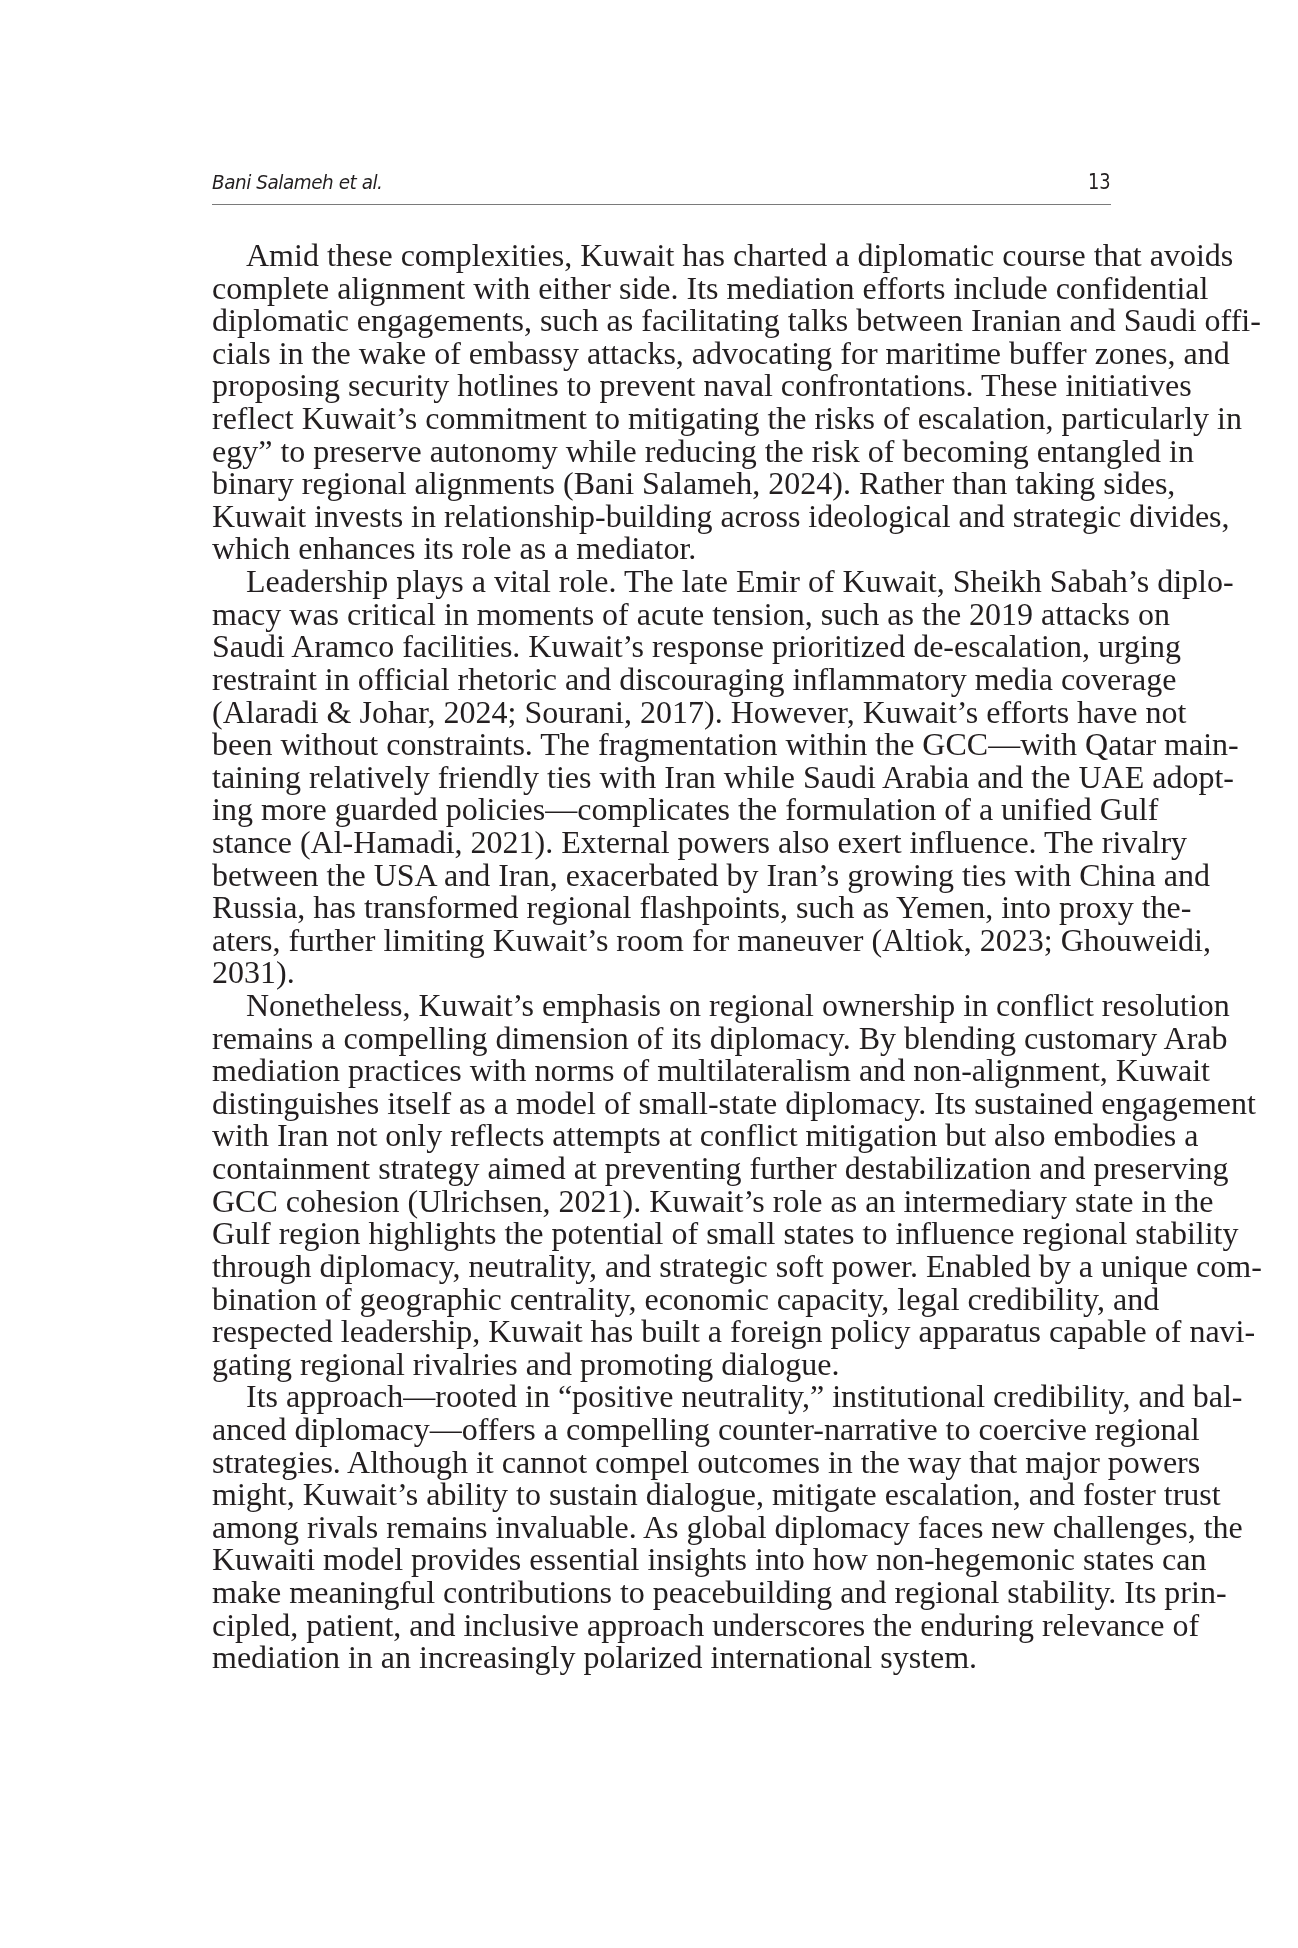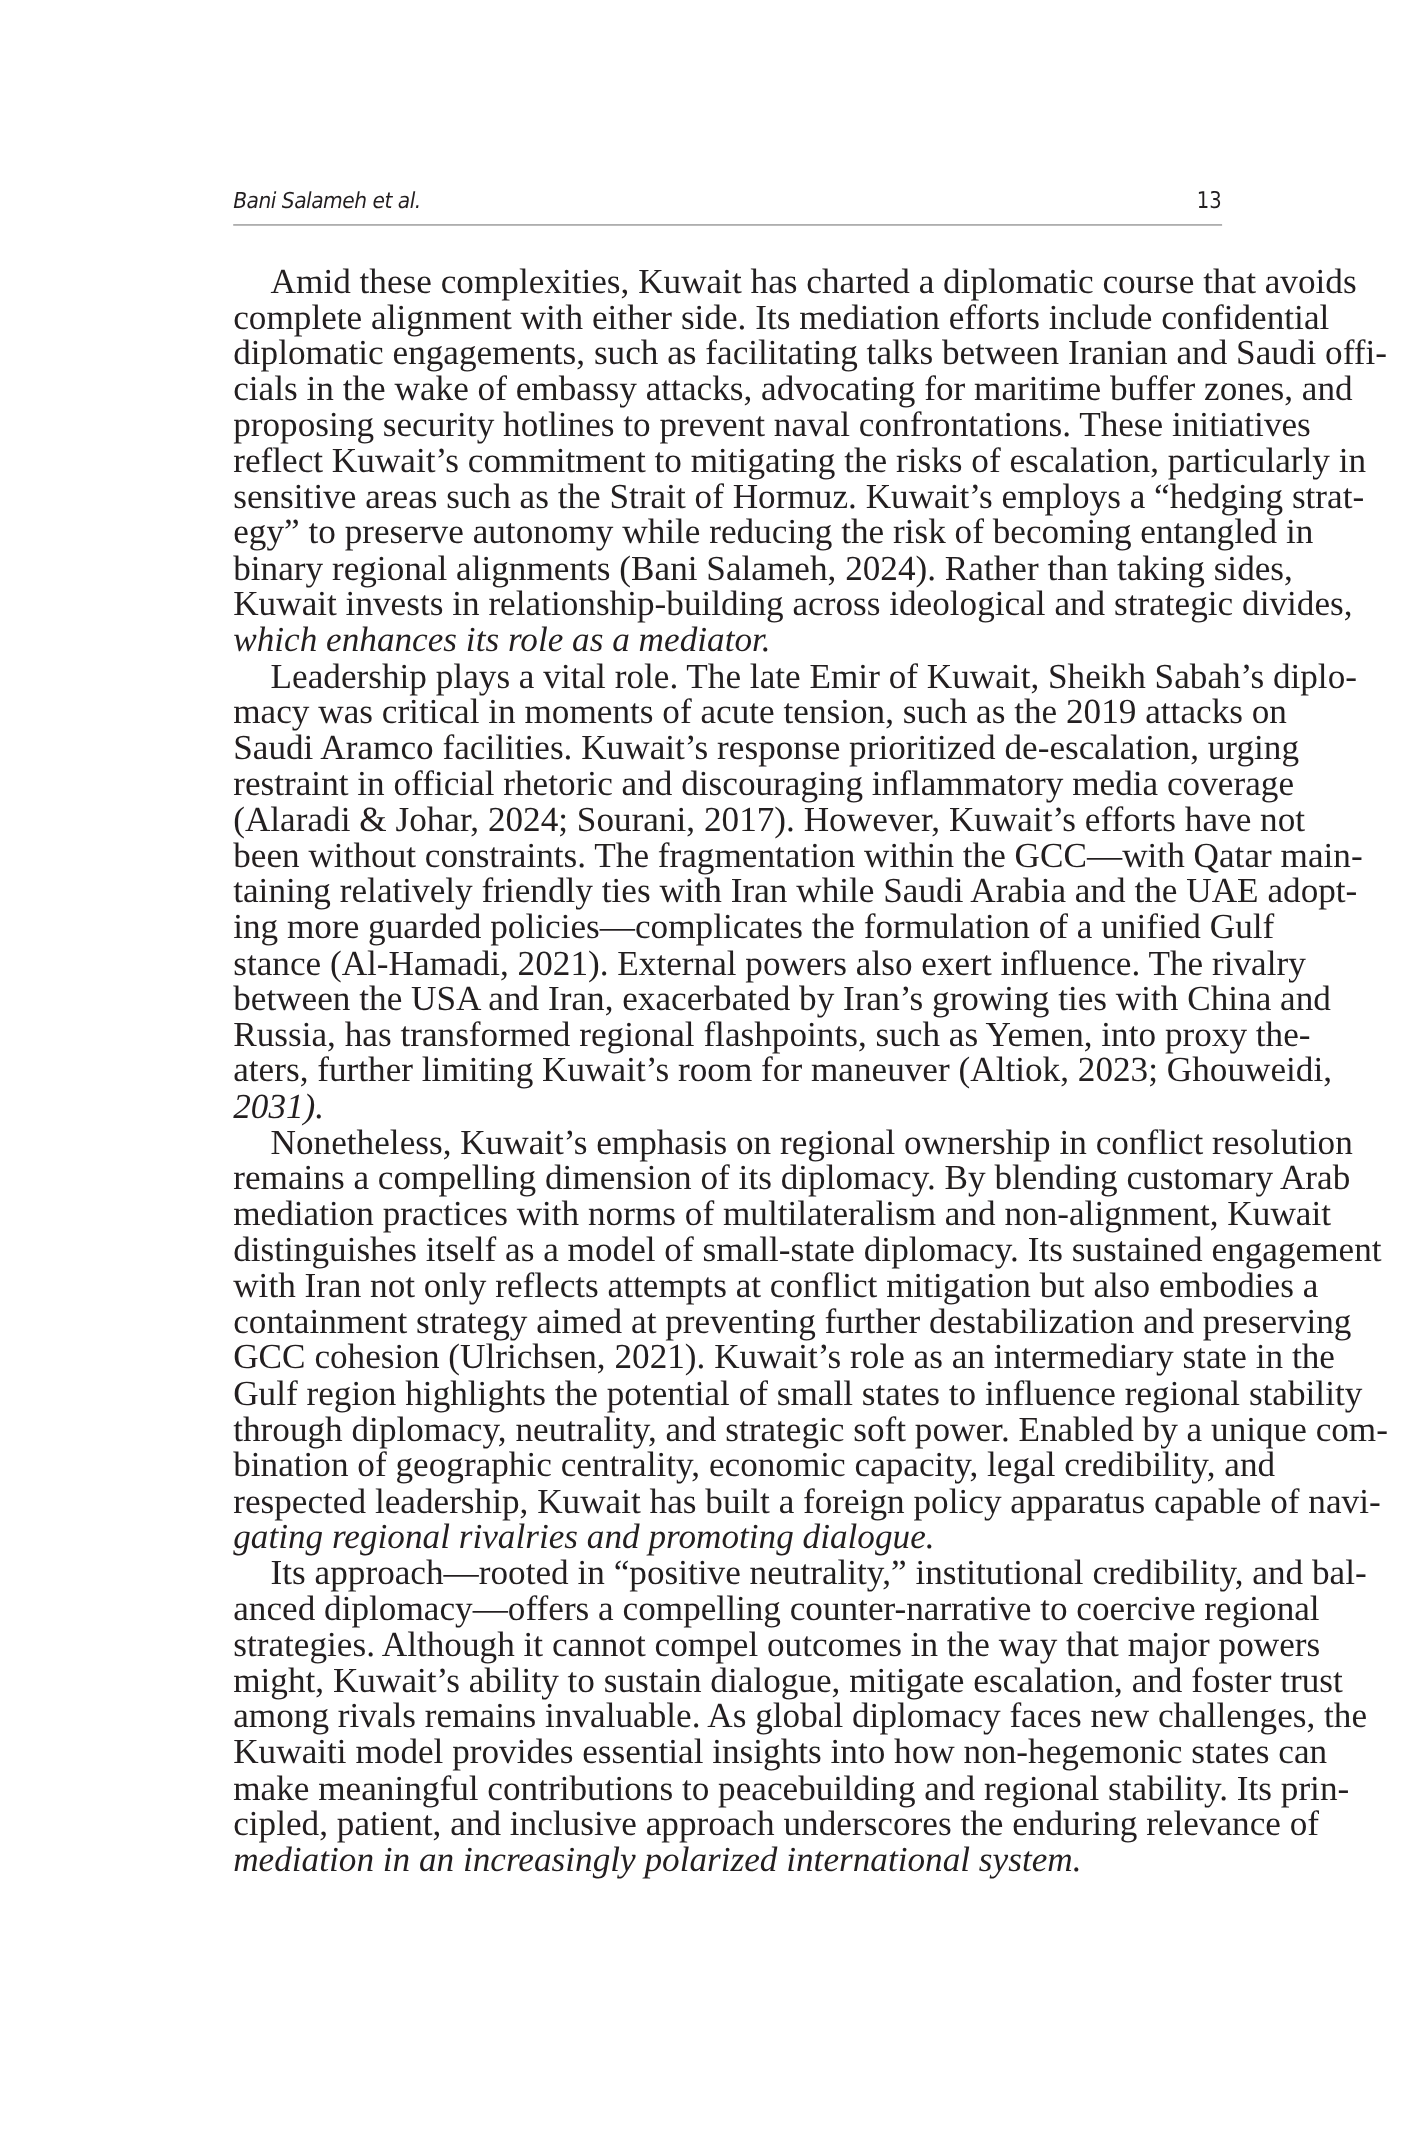--- a/index.html
+++ b/index.html
@@ -3,41 +3,40 @@
 <meta charset="utf-8">
 <style>
   html, body { margin:0; padding:0; background:#ffffff; }
   body { width:1298px; height:1948px; position:relative; overflow:hidden; color:#231f20; }
   .running-head { position:absolute; left:212px; top:170px; width:899px; height:30px;text-decoration:underline; }
   .rh-left { position:absolute; left:0; top:0; font-family:"DejaVu Sans", sans-serif; font-style:italic; font-size:20px; letter-spacing:-0.5px; color:#231f20; transform:scaleX(0.92); transform-origin:left; }
   .rh-right { position:absolute; right:0; top:0; font-family:"DejaVu Sans", sans-serif; font-size:21px; color:#231f20; transform:scaleX(0.85); transform-origin:right; }
   .rule { position:absolute; left:212px; top:204px; width:899px; height:0; border-top:1.3px solid #7a7a7a; }
   .body-text { position:absolute; left:212px; top:239px; width:899px; font-family:"Liberation Serif", serif; font-size:32px; line-height:32.62px; }
   .line { display:block; white-space:nowrap; text-align:justify; text-align-last:justify; height:32.62px; }
-  .line.last { text-align-last:left;font-style:italic; }
+  .line.last { text-align-last:left; }
   .line.indent { padding-left:34px; }
 </style>
 </head>
 <body>
 
 <div class="running-head">
   <span class="rh-left">Bani Salameh et al.</span>
   <span class="rh-right">13</span>
 </div>
 <div class="rule"></div>
 
 <div class="body-text" id="body-text">
     <div class="paragraph">
       <span class="line indent">Amid these complexities, Kuwait has charted a diplomatic course that avoids</span>
       <span class="line">complete alignment with either side. Its mediation efforts include confidential</span>
       <span class="line">diplomatic engagements, such as facilitating talks between Iranian and Saudi offi-</span>
       <span class="line">cials in the wake of embassy attacks, advocating for maritime buffer zones, and</span>
       <span class="line">proposing security hotlines to prevent naval confrontations. These initiatives</span>
       <span class="line">reflect Kuwait’s commitment to mitigating the risks of escalation, particularly in</span>
-      <span class="line">sensitive areas such as the Strait of Hormuz. Kuwait’s employs a “hedging strat-</span>
       <span class="line">egy” to preserve autonomy while reducing the risk of becoming entangled in</span>
       <span class="line">binary regional alignments (Bani Salameh, 2024). Rather than taking sides,</span>
       <span class="line">Kuwait invests in relationship-building across ideological and strategic divides,</span>
       <span class="line last">which enhances its role as a mediator.</span>
     </div>
     <div class="paragraph">
       <span class="line indent">Leadership plays a vital role. The late Emir of Kuwait, Sheikh Sabah’s diplo-</span>
       <span class="line">macy was critical in moments of acute tension, such as the 2019 attacks on</span>
       <span class="line">Saudi Aramco facilities. Kuwait’s response prioritized de-escalation, urging</span>
       <span class="line">restraint in official rhetoric and discouraging inflammatory media coverage</span>

